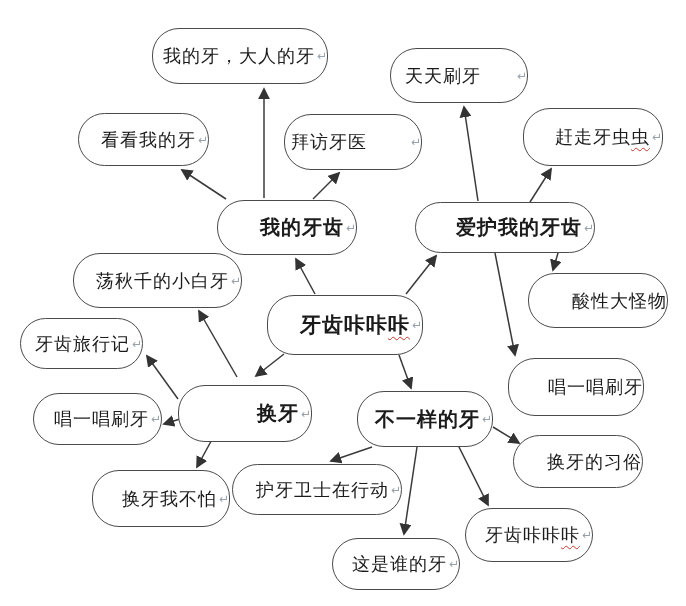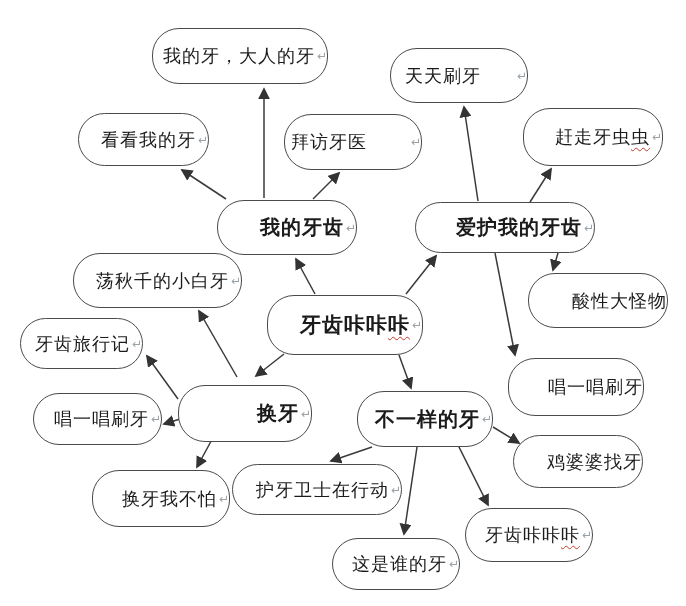--- a/index.html
+++ b/index.html
@@ -98,21 +98,21 @@
         <span class="lbl"><span>赶走牙虫</span><span class="wavy">虫</span></span>
         <span class="pmark">↵</span>
       </div>
       <div class="node leaf" style="left: 528px; top: 273px; width: 140px; height: 55px;">
         <span class="lbl">酸性大怪物</span>
       </div>
       <div class="node leaf" style="left: 508px; top: 358px; width: 136px; height: 58px;">
         <span class="lbl">唱一唱刷牙</span>
       </div>
       <div class="node leaf" style="left: 513px; top: 435px; width: 130px; height: 53px;">
-        <span class="lbl">鸡婆婆找牙</span>
+        <span class="lbl">换牙的习俗</span>
       </div>
       <div class="node leaf" style="left: 73px; top: 253px; width: 169px; height: 55px;">
         <span class="lbl">荡秋千的小白牙</span>
         <span class="pmark">↵</span>
       </div>
       <div class="node leaf" style="left: 20px; top: 318px; width: 123px; height: 51px;">
         <span class="lbl">牙齿旅行记</span>
         <span class="pmark">↵</span>
       </div>
       <div class="node leaf" style="left: 33px; top: 393px; width: 129px; height: 52px;">

